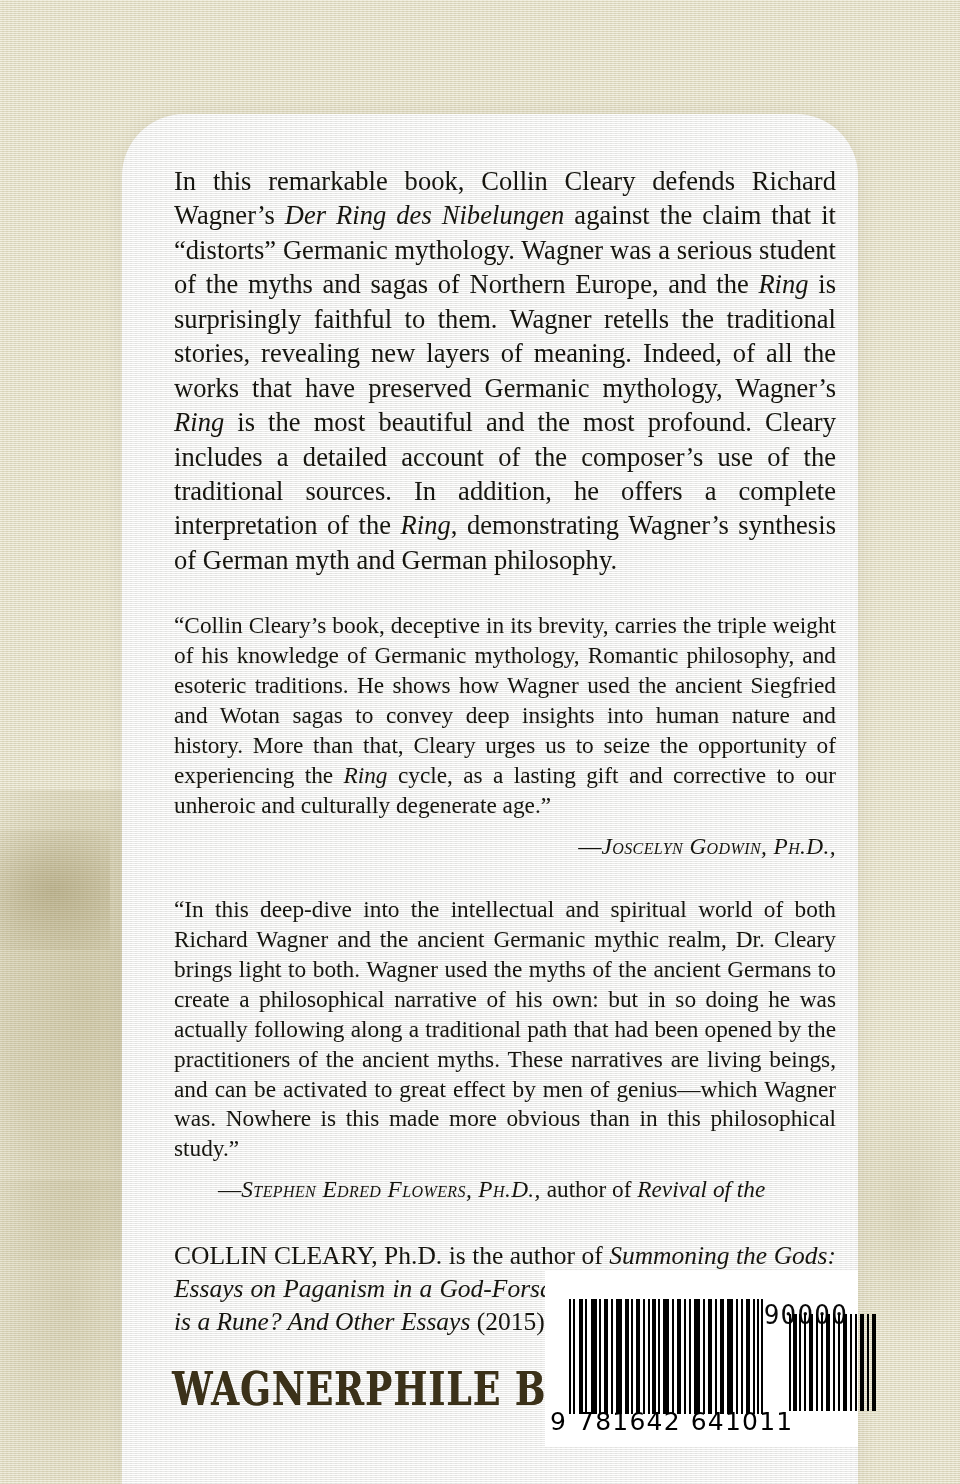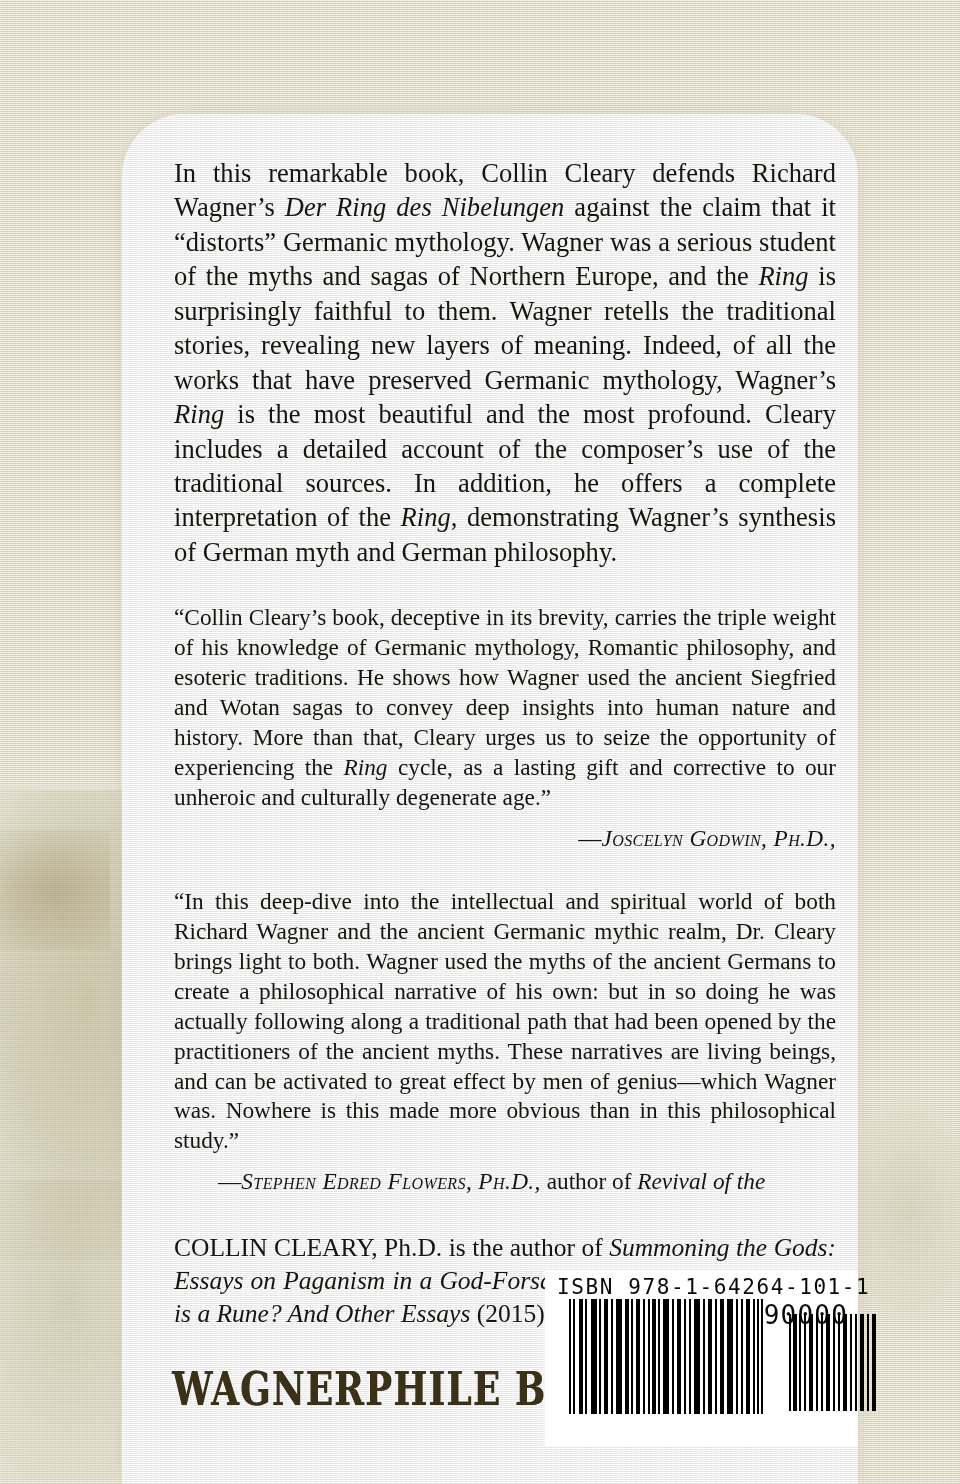--- a/index.html
+++ b/index.html
@@ -114,21 +114,21 @@
     margin: 0;
     color: #16150f;
   }
 
   .blurb {
     font-size: 25.5px;
     line-height: 1.295;
     text-align: justify;
     letter-spacing: 0.05px;
   }
-  .blurb.first { font-size: 26.5px; line-height: 1.30; }
+  .blurb.first { font-size: 26.5px; line-height: 1.30; margin-top: 8px; }
 
   .quote {
     font-size: 23.3px;
     line-height: 1.285;
     text-align: justify;
   }
 
   .attrib {
     font-size: 23.3px;
     line-height: 1.30;
@@ -281,21 +281,20 @@
       <div class="gap-lg"></div>
 
       <p class="bio"><span>COLLIN CLEARY, Ph.D.</span><span> is the author of </span><i>Summoning the Gods: Essays on Paganism in a God-Forsaken World</i><span> (2011) and </span><i>What is a Rune? And Other Essays</i><span> (2015).</span></p>
 
     </div>
   </div>
 
   <div id="logo">WAGNERPHILE BOOKS</div>
 
   <div id="barcode-block">
-    <div class="isbn-text">ISBN 978-1-64264-101-1</div>
     <div class="price-text">90000</div>
 
     <div class="bars-main">
       <i style="left:0px;width:2px"></i>
         <i style="left:4px;width:2px"></i>
       <i style="left:10px;width:4px"></i>
         <i style="left:16px;width:2px"></i>
       <i style="left:22px;width:6px"></i>
         <i style="left:30px;width:2px"></i>
       <i style="left:35px;width:4px"></i>
@@ -339,15 +338,16 @@
       <i style="left:44px;width:2px"></i>
         <i style="left:49px;width:2px"></i>
       <i style="left:54px;width:4px"></i>
         <i style="left:61px;width:2px"></i>
       <i style="left:66px;width:2px"></i>
         <i style="left:71px;width:4px"></i>
       <i style="left:78px;width:2px"></i>
         <i style="left:83px;width:4px"></i>
     </div>
 
+    <div class="digits"><span class="lead">9</span><span class="grp">781642</span><span>641011</span></div>
   </div>
 
 </div>
 
 </body></html>

